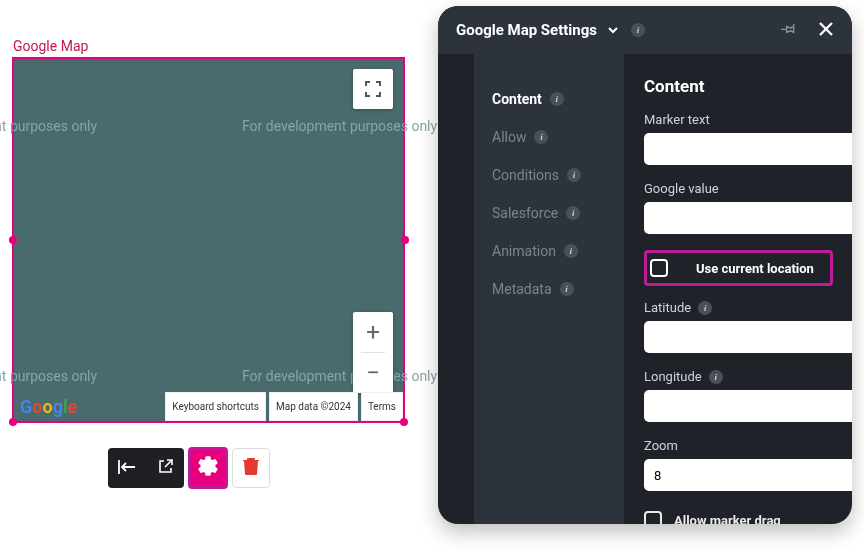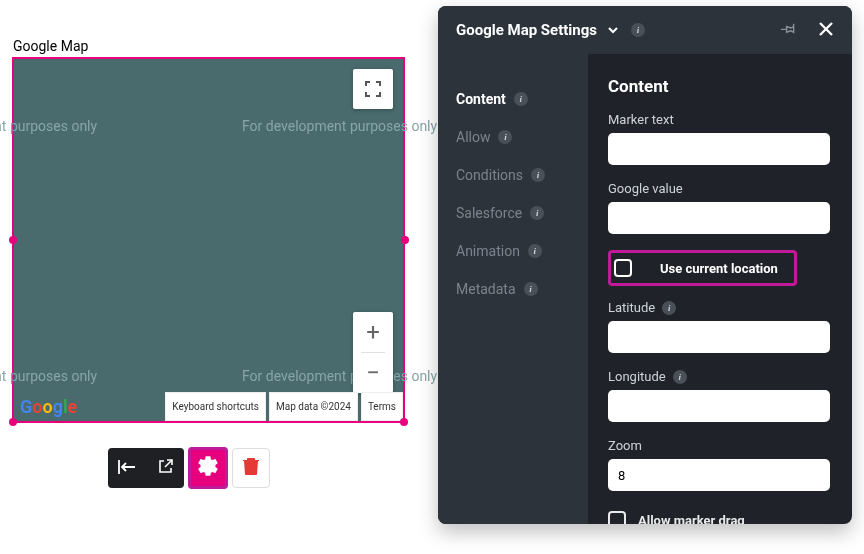--- a/index.html
+++ b/index.html
@@ -1,18 +1,18 @@
 <!DOCTYPE html>
 <html><head>
   <meta charset="utf-8">
   <style>
     * { box-sizing: border-box; margin: 0; padding: 0; font-family: -apple-system, BlinkMacSystemFont, "Segoe UI", Roboto, sans-serif; }
     body { background: #fff; width: 864px; height: 554px; position: relative; overflow: hidden; }
 
-    .widget-label { position: absolute; left: 13px; top: 38px; color: #000000; font-size: 14px; }
+    .widget-label { position: absolute; left: 13px; top: 38px; color: #be185d; font-size: 14px; }
     .map-container { position: absolute; left: 12px; top: 57px; width: 393px; height: 366px; border: 2px solid #e6007e; background: #4a6b6e; }
     .map-dot { position: absolute; width: 8px; height: 8px; border-radius: 50%; background: #e6007e; }
     .dot-ml { left: -5px; top: 50%; margin-top: -4px; }
     .dot-mr { right: -6px; top: 50%; margin-top: -4px; }
     .dot-bl { left: -5px; bottom: -5px; }
     .dot-br { right: -5px; bottom: -5px; }
 
     .watermark { position: absolute; color: #88a5a7; font-size: 14px; font-weight: 400; white-space: nowrap; }
     .wm1 { left: -112px; top: 59px; }
     .wm2 { left: 228px; top: 59px; }
@@ -29,29 +29,29 @@
 
     .map-footer { position: absolute; right: 0; bottom: 0; display: flex; gap: 3px; }
     .map-footer-item { background: #fff; font-size: 10px; padding: 8px 6px; color: #333; border: 1px solid #eee; }
 
     .toolbar { position: absolute; left: 108px; top: 447px; display: flex; gap: 0; align-items: center; }
     .tb-group { display: flex; background: #1f2023; border-radius: 4px; overflow: hidden; }
     .tb-item { width: 38px; height: 40px; display: flex; align-items: center; justify-content: center; color: #fff; cursor: pointer; }
     .tb-settings { width: 40px; height: 42px; background: #e6007e; border: 3px solid #be1a99; border-radius: 4px; display: flex; align-items: center; justify-content: center; margin: 0 4px; cursor: pointer; }
     .tb-delete { width: 38px; height: 40px; background: #fff; border: 1px solid #ddd; border-radius: 4px; display: flex; align-items: center; justify-content: center; cursor: pointer; }
 
-    .panel { position: absolute; right: 12px; top: 6px; width: 414px; height: 518px; background: #1f2329; border-radius: 8px; overflow: hidden; display: flex; flex-direction: column; box-shadow: 0 8px 20px rgba(0,0,0,0.25); }
+    .panel { position: absolute; right: 12px; top: 6px; width: 414px; height: 518px; background: #1f2329; border-radius: 20px; overflow: hidden; display: flex; flex-direction: column; box-shadow: 0 8px 20px rgba(0,0,0,0.25); }
     .panel-header { height: 48px; background: #2d333b; display: flex; align-items: center; padding: 0 12px 0 18px; gap: 10px; }
     .panel-title { color: #fff; font-size: 15px; font-weight: 700; }
     .panel-header .info-badge { margin-left: 2px; }
     .panel-header-spacer { flex: 1; }
     .header-icon-btn { width: 28px; height: 28px; display: flex; align-items: center; justify-content: center; color: #8a9099; cursor: pointer; }
     .close-btn { color: #fff; font-size: 20px; cursor: pointer; }
 
-    .panel-body { flex: 1; display: flex; overflow: hidden; }
+    .panel-body { flex: 1; display: flex; overflow: hidden; margin-left: 36px; }
     .panel-nav { width: 150px; background: #2d333b; padding-top: 26px; }
     .nav-item { display: flex; align-items: center; gap: 8px; padding: 11px 18px; color: #7c838d; font-size: 14px; cursor: pointer; }
     .nav-item.active { color: #fff; font-weight: 700; }
     .info-badge { width: 14px; height: 14px; border-radius: 50%; background: #4a5058; color: #ced4da; font-size: 9px; font-weight: 700; display: inline-flex; align-items: center; justify-content: center; font-family: Georgia, serif; font-style: italic; }
 
     .panel-content { flex: 1; padding: 22px 20px; overflow-y: auto; }
     .section-title { color: #fff; font-size: 17px; font-weight: 700; margin-bottom: 16px; }
     .field-label { color: #cdd3da; font-size: 13px; margin-bottom: 6px; display: flex; align-items: center; gap: 7px; }
     .field-input { width: 222px; height: 32px; background: #fff; border: none; border-radius: 5px; padding: 0 10px; font-size: 13px; margin-bottom: 16px; }
     .checkbox-row { display: flex; align-items: center; gap: 28px; padding: 6px 8px 6px 3px; margin-bottom: 14px; border: 3px solid #be1a99; border-radius: 4px; width: 189px; }

